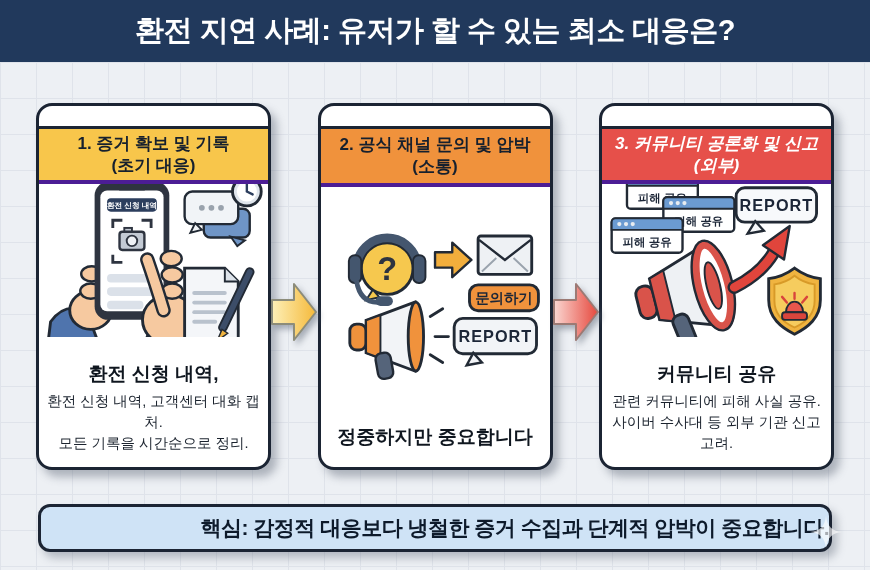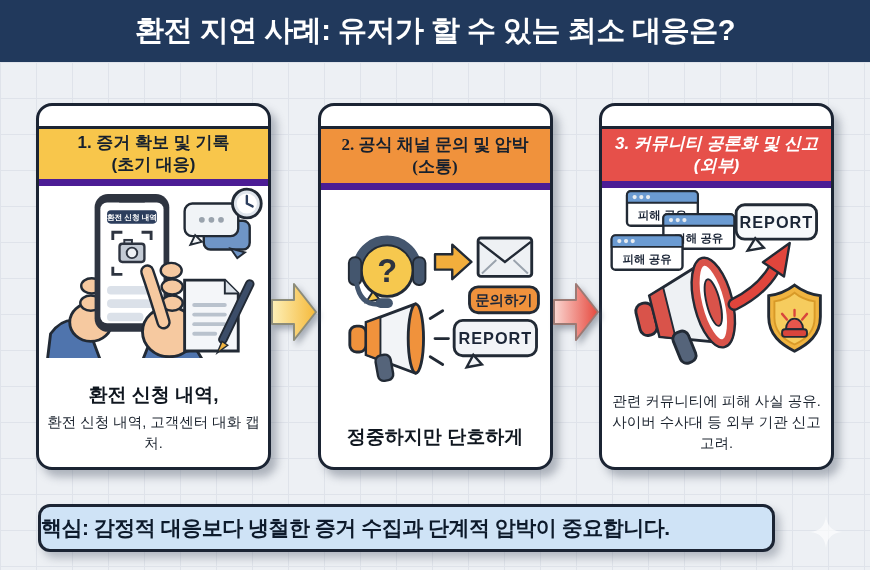--- a/index.html
+++ b/index.html
@@ -22,38 +22,38 @@
   }
   .cards { position:absolute; left:36px; top:103px; width:798px; height:367px; display:flex; }
   .card {
     width:235px; flex:0 0 235px; background:#ffffff;
     border:3px solid #1b2433; border-radius:16px;
     box-shadow:6px 7px 9px rgba(95,105,120,0.45);
     display:flex; flex-direction:column; overflow:hidden;
   }
   .card-spacer { height:20px; flex:0 0 auto; }
   .card-header {
-    border-top:3px solid #1b2433; border-bottom:7px solid #4c1d95;
+    border-top:3px solid #1b2433; border-bottom:4px solid #4c1d95;
     min-height:58px; display:flex; flex-direction:column; justify-content:center;
     text-align:center; font-weight:bold; font-size:17px; line-height:1.28;
     color:#16202e; padding:5px 2px;
   }
   .card-header.hdr-yellow { background:#f8c64b; }
-  .card-header.hdr-orange { background:#f0923c;font-family:Liberation Serif, serif; }
+  .card-header.hdr-orange { background:#f0923c; }
   .card-header.hdr-red { background:#e6504a; color:#ffffff;font-style:italic; }
   .illus { flex:1 1 auto; display:flex; align-items:center; justify-content:center; overflow:hidden; }
   .card-body { text-align:center; padding:0 6px 13px; flex:0 0 auto;margin-top:24px; }
   .body-title { font-size:19px; font-weight:bold; color:#0f161f; margin-bottom:4px; }
   .body-line { font-size:14.5px; color:#1b232e; line-height:1.45; font-weight:500; }
   .arrow-gap { flex:1 1 auto; display:flex; align-items:center; justify-content:center; }
   .arrow-gap svg { margin-top:50px; filter:drop-shadow(3px 4px 3px rgba(90,100,115,0.5)); }
   .footer {
-    position:absolute; left:38px; top:504px; width:737px; height:48px;
+    position:absolute; left:38px; top:504px; width:794px; height:48px;
     background:#cfe3f6; border:3px solid #1b2433; border-radius:12px;
-    display:flex; align-items:center; justify-content:flex-start;
+    display:flex; align-items:center; justify-content:flex-end;
     box-shadow:5px 6px 8px rgba(95,105,120,0.4);
   }
   .footer .footer-text { font-size:21px; font-weight:bold; color:#0d1a2b; letter-spacing:-0.5px; }
   .sparkle { position:absolute; right:26px; top:514px; opacity:0.75; }
   svg text { font-family:"Liberation Sans","DejaVu Sans",sans-serif; }
 </style>
 </head>
 <body>
 
 <div class="stage">
@@ -133,20 +133,21 @@
           <g>
             <path d="M218,110 L190,168" stroke="#222a35" stroke-width="10" stroke-linecap="round"></path>
             <path d="M218,110 L190,168" stroke="#3c4d68" stroke-width="6" stroke-linecap="round"></path>
             <path d="M189,170 l-5,12 l11,-8 z" fill="#f0b440" stroke="#222a35" stroke-width="1.5"></path>
           </g>
         </svg>
       </div>
       <div class="card-body">
         <div class="body-title">환전 신청 내역,</div>
         <div class="body-line">환전 신청 내역, 고객센터 대화 캡처.</div>
+        <div class="body-line">모든 기록을 시간순으로 정리.</div>
       </div>
     </div>
 
     <div class="arrow-gap">
       <svg width="46" height="64" viewBox="0 0 46 64">
         <defs>
           <linearGradient id="agrad1" x1="0" y1="0" x2="1" y2="0">
             <stop offset="0" stop-color="#fdf0b8"></stop>
               <stop offset="1" stop-color="#f5b93a"></stop>
           </linearGradient>
@@ -198,21 +199,21 @@
           </g>
 
           <g>
             <rect x="137" y="124" width="86" height="37" rx="9" fill="#f2f4f7" stroke="#222a35" stroke-width="3"></rect>
             <path d="M157,160 l-7,13 l16,-3 z" fill="#f2f4f7" stroke="#222a35" stroke-width="2.5"></path>
             <text x="180" y="149" font-size="17" font-weight="bold" fill="#1c2637" text-anchor="middle" letter-spacing="1">REPORT</text>
           </g>
         </svg>
       </div>
       <div class="card-body">
-        <div class="body-title">정중하지만 단호하게</div>
+        <div class="body-title">정중하지만 중요합니다</div>
       </div>
     </div>
 
     <div class="arrow-gap">
       <svg width="46" height="64" viewBox="0 0 46 64">
         <defs>
           <linearGradient id="agrad2" x1="0" y1="0" x2="1" y2="0">
             <stop offset="0" stop-color="#fad7d2"></stop>
               <stop offset="1" stop-color="#e6483d"></stop>
           </linearGradient>
@@ -282,20 +283,21 @@
             <path d="M199,114 c6,5 14,8 21,9 v17 c0,15 -10,23 -21,28 c-11,-5 -21,-13 -21,-28 v-17 c7,-1 15,-4 21,-9 z" fill="#f6cc5e" stroke="#d89a28" stroke-width="2"></path>
             <g>
               <path d="M190,152 a9,11 0 0 1 18,0 z" fill="#e8564c" stroke="#222a35" stroke-width="2"></path>
               <rect x="186" y="152" width="26" height="8" rx="3" fill="#d9453c" stroke="#222a35" stroke-width="2"></rect>
               <path d="M199,132 v6 M186,136 l5,6 M212,136 l-5,6" fill="none" stroke="#d9453c" stroke-width="2.5" stroke-linecap="round"></path>
             </g>
           </g>
         </svg>
       </div>
       <div class="card-body">
+        <div class="body-title">커뮤니티 공유</div>
         <div class="body-line">관련 커뮤니티에 피해 사실 공유.</div>
         <div class="body-line">사이버 수사대 등 외부 기관 신고 고려.</div>
       </div>
     </div>
   </div>
 
   <div class="footer">
     <span class="footer-text">핵심: 감정적 대응보다 냉철한 증거 수집과 단계적 압박이 중요합니다.</span>
   </div>
   <svg class="sparkle" width="36" height="36" viewBox="0 0 36 36">

